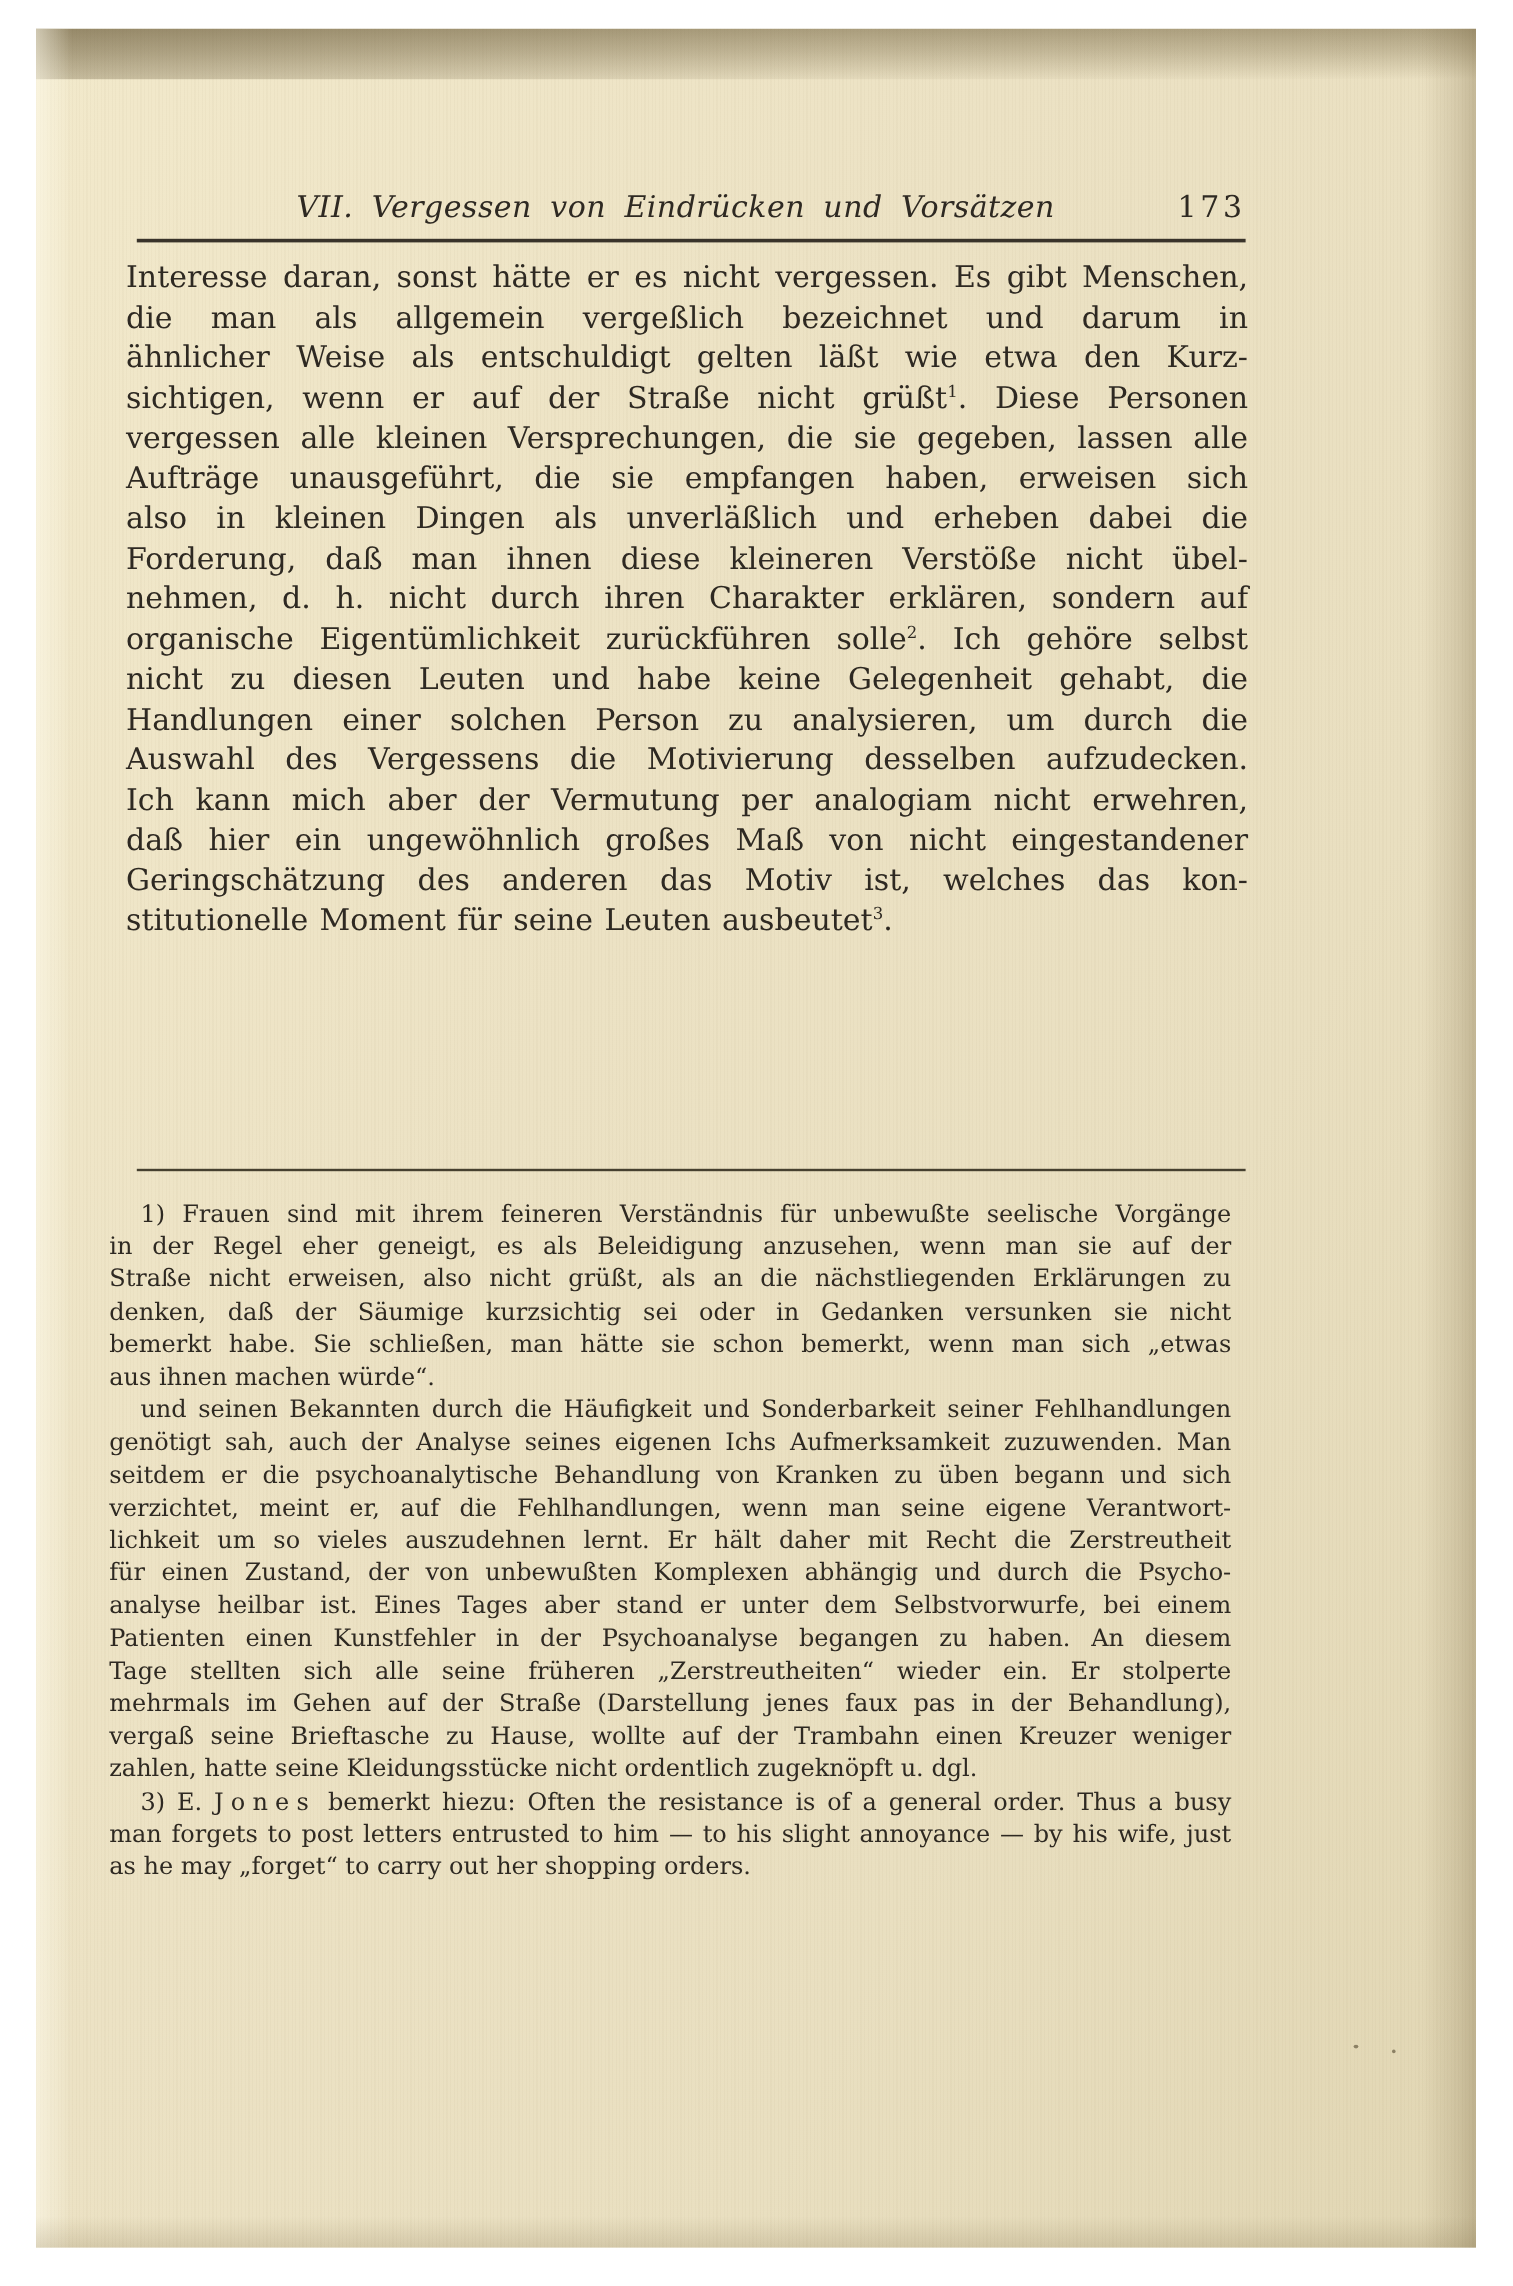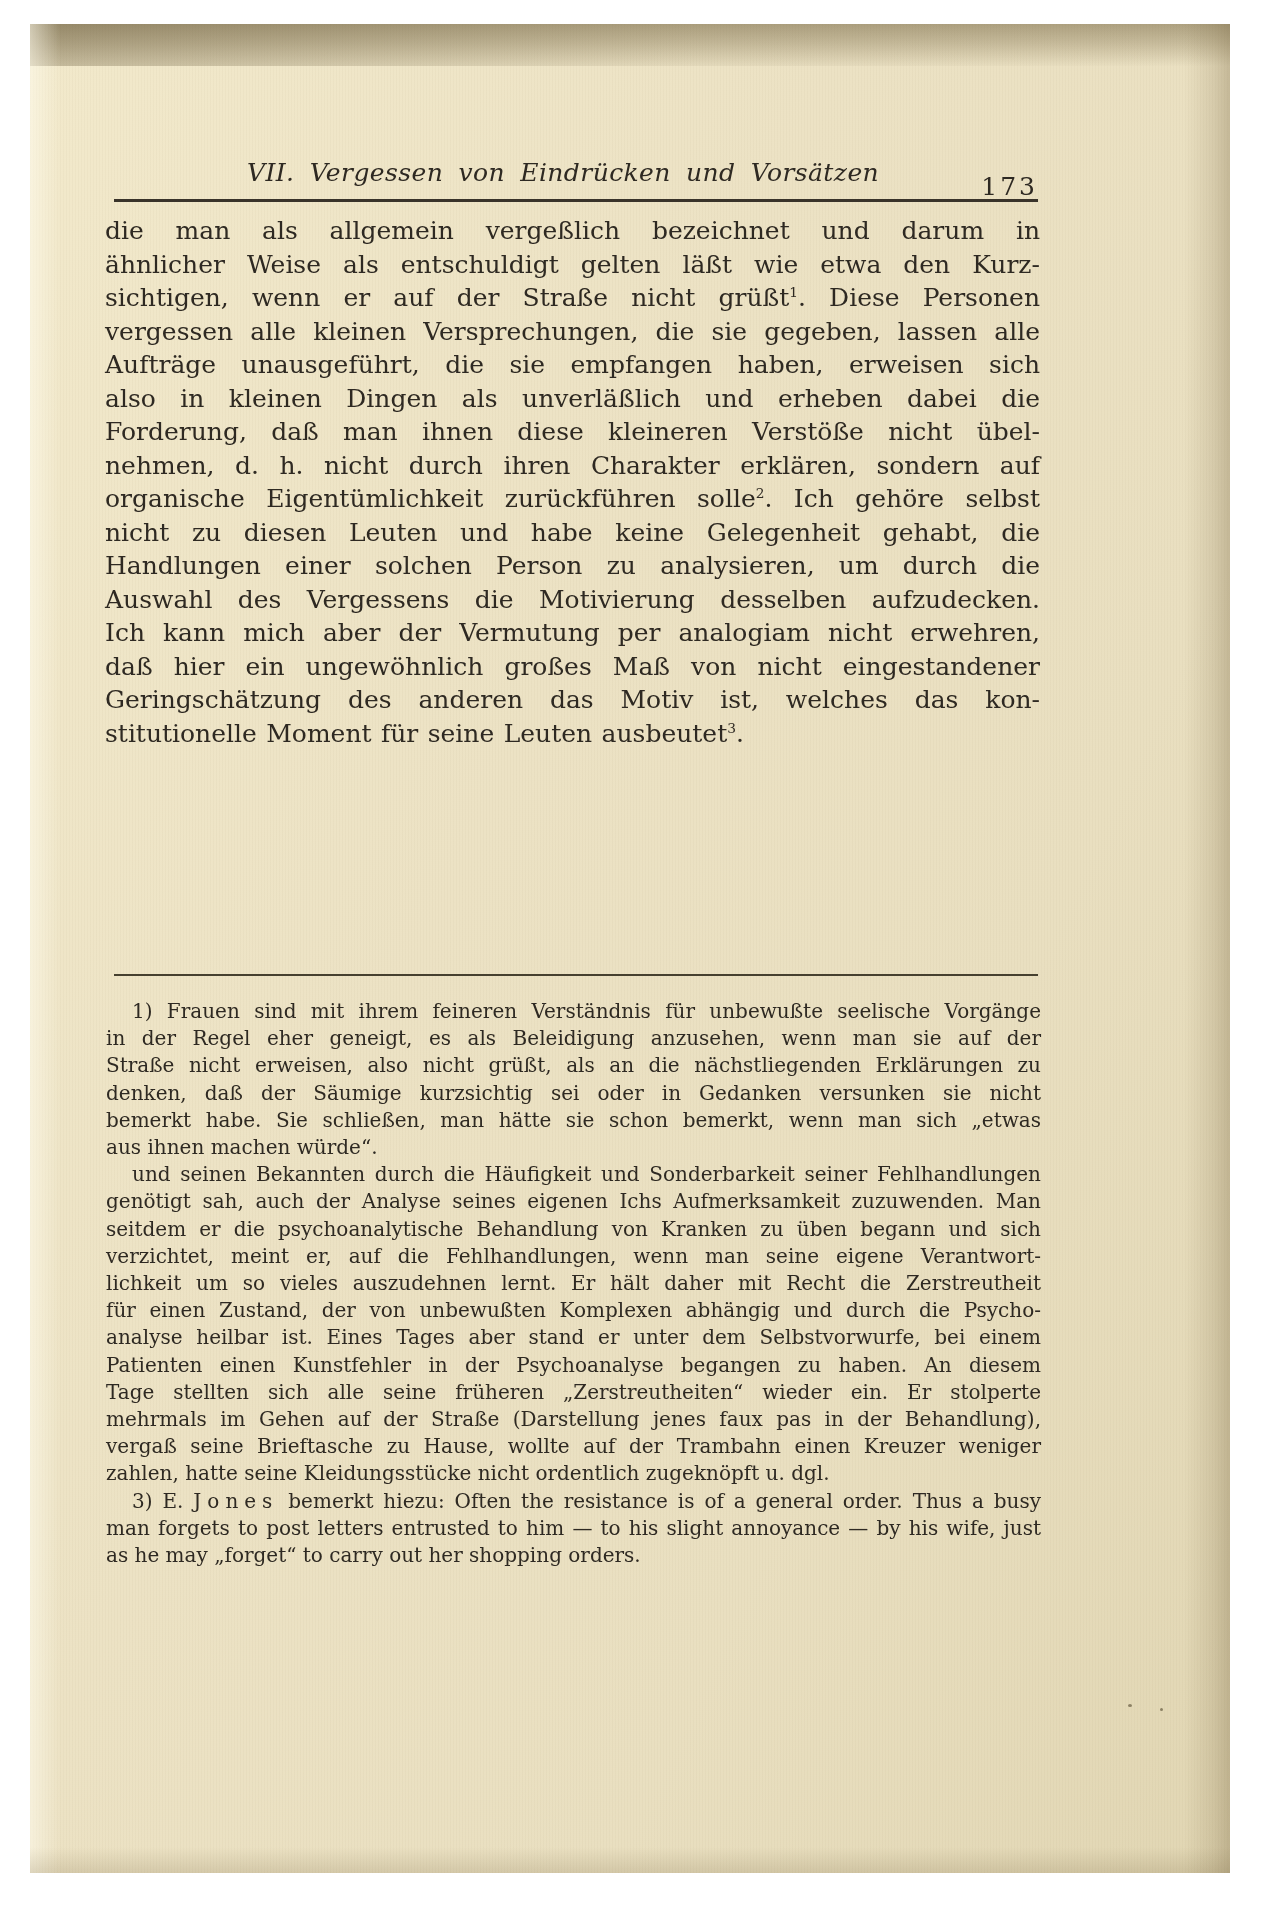--- a/index.html
+++ b/index.html
@@ -51,39 +51,39 @@
     position: absolute; left: 75px; top: 134px; width: 935px; height: 36px;
     font-size: 25px;
   }
   .header-title {
     position: absolute; left: 142px; top: 0;
     font-style: italic;
     word-spacing: 7px;
     letter-spacing: 0.4px;
   }
   .page-number {
-    position: absolute; right: 2px; top: 14px;
+    position: absolute; right: 2px; top: 0;
     letter-spacing: 3px;
   }
   .header-rule {
     position: absolute; left: 84px; top: 175px; width: 924px; height: 3px;
     background: #39332a;
   }
 
   .body-text {
     position: absolute; left: 75px; top: 190px; width: 935px;
     font-size: 25px; line-height: 33.5px;
     word-spacing: 1.5px;
   }
   .footnote-rule {
     position: absolute; left: 84px; top: 950px; width: 924px; height: 2px;
     background: #46402f;
   }
   .footnotes {
-    position: absolute; left: 76px; top: 974px; width: 935px;
+    position: absolute; left: 61px; top: 974px; width: 935px;
     font-size: 20px; line-height: 27.2px;
   }
   .footnote .line:first-child { text-indent: 26px; }
 
   .line {
     text-align: justify;
     text-align-last: justify;
   }
   .line.last { text-align-last: left; }
 
@@ -105,20 +105,21 @@
     <div class="right-shade"></div>
     <div class="bottom-shade"></div>
 
     <div class="running-header">
       <span class="header-title">VII. Vergessen von Eindrücken und Vorsätzen</span>
       <span class="page-number">173</span>
     </div>
     <div class="header-rule"></div>
 
     <div class="body-text">
+        <div class="line"><span>Interesse daran, sonst hätte er es nicht vergessen. Es gibt Menschen,</span></div>
         <div class="line"><span>die man als allgemein vergeßlich bezeichnet und darum in</span></div>
         <div class="line"><span>ähnlicher Weise als entschuldigt gelten läßt wie etwa den Kurz-</span></div>
         <div class="line"><span>sichtigen, wenn er auf der Straße nicht grüßt</span><sup>1</sup><span>. Diese Personen</span></div>
         <div class="line"><span>vergessen alle kleinen Versprechungen, die sie gegeben, lassen alle</span></div>
         <div class="line"><span>Aufträge unausgeführt, die sie empfangen haben, erweisen sich</span></div>
         <div class="line"><span>also in kleinen Dingen als unverläßlich und erheben dabei die</span></div>
         <div class="line"><span>Forderung, daß man ihnen diese kleineren Verstöße nicht übel-</span></div>
         <div class="line"><span>nehmen, d. h. nicht durch ihren Charakter erklären, sondern auf</span></div>
         <div class="line"><span>organische Eigentümlichkeit zurückführen solle</span><sup>2</sup><span>. Ich gehöre selbst</span></div>
         <div class="line"><span>nicht zu diesen Leuten und habe keine Gelegenheit gehabt, die</span></div>

